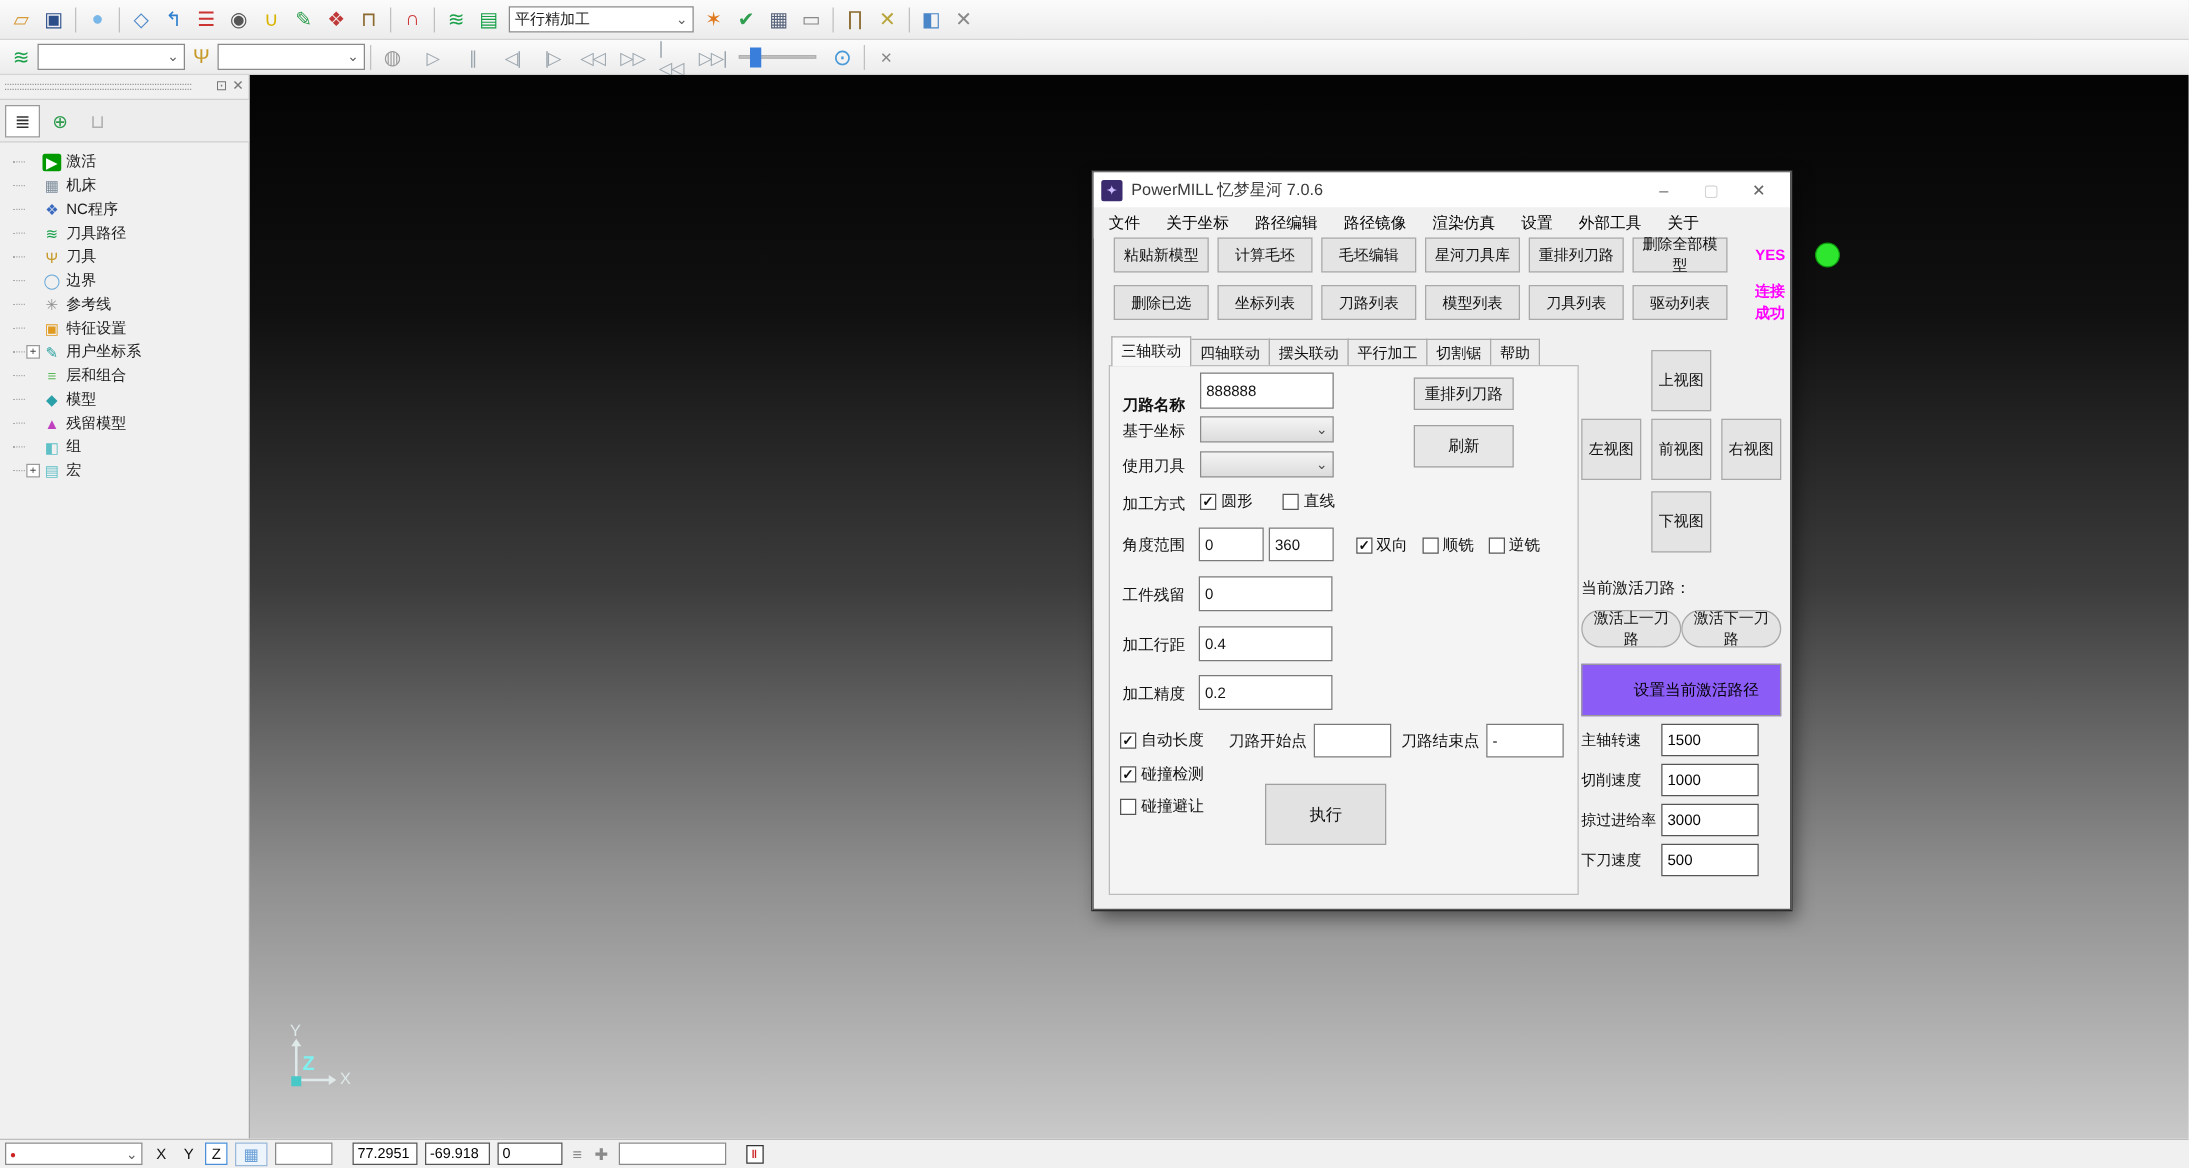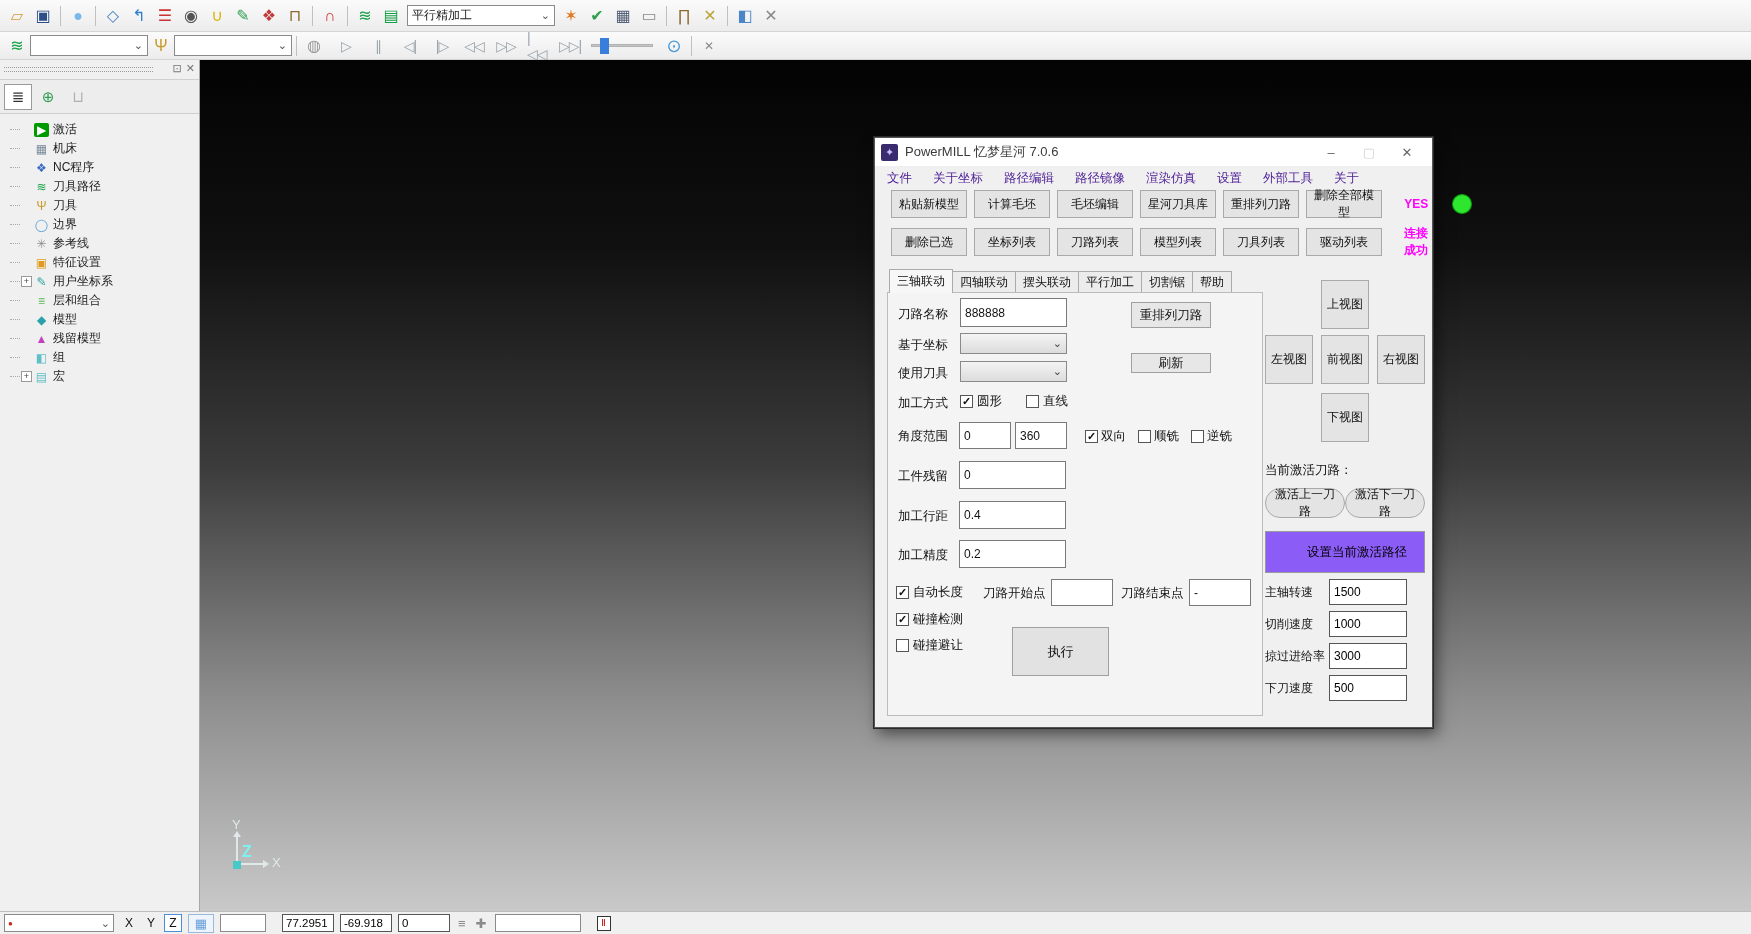--- a/index.html
+++ b/index.html
@@ -54,21 +54,21 @@
   
   #dialog { position:absolute; left:874px; top:137px; width:559px; height:591px; background:#f0f0f0;
             border:1px solid #555; box-shadow:0 0 0 1px #2a2a2a, 4px 6px 14px rgba(0,0,0,.5); }
   #dlg-titlebar { height:28px; background:#fff; display:flex; align-items:center; padding:0 6px; }
   #dlg-icon { width:17px; height:17px; background:#3a2a6e; color:#cdbcff; font-size:11px; display:flex;
               align-items:center; justify-content:center; border-radius:2px; margin-right:7px; }
   #dlg-title { font-size:13px; color:#3a3a3a; }
   #dlg-controls { margin-left:auto; display:flex; }
   .wbtn { width:38px; height:24px; display:flex; align-items:center; justify-content:center; color:#666; font-size:13px; }
   .wbtn.max { color:#d0d0d0; }
-  #dlg-menubar { height:25px; display:flex; align-items:center; gap:21px; padding:0 12px; background:#f0f0f0; font-size:12.5px; color:#4c1d95; }
+  #dlg-menubar { height:25px; display:flex; align-items:center; gap:21px; padding:0 12px; background:#f0f0f0; font-size:12.5px; color:#000000; }
   .btnrow { position:absolute; left:16px; display:flex; gap:22px; align-items:center; }
   .pbtn { height:28px; min-width:76px; background:#e4e4e4; border:1px solid #a9a9a9; font-size:12px;
           color:#111; display:flex; align-items:center; justify-content:center; padding:0 4px;
           font-family:"Liberation Sans",sans-serif; }
   .magenta { color:#ff00ff; font-weight:bold; font-size:12px; }
   #indicator-light { width:20px; height:20px; border-radius:50%; background:#2ee62e; border:1px solid #0c9a0c; margin-left:2px; }
 
   #dlg-tabs { position:absolute; left:14px; top:133px; display:flex; }
   .dtab { height:22px; padding:0 7px; font-size:12px; display:flex; align-items:center; background:#ececec;
           border:1px solid #ababab; border-bottom:none; margin-right:-1px; color:#111; position:relative; }
@@ -417,29 +417,29 @@
       <span class="dtab">摆头联动</span>
 
       <span class="dtab">平行加工</span>
 
       <span class="dtab">切割锯</span>
 
       <span class="dtab">帮助</span>
     </div>
 
   <div id="dlg-panel">
-    <span class="flabel" style="left:10px;top:13px;">刀路名称</span>
+    <span class="flabel" style="left:10px;top:23px;font-weight:bold;">刀路名称</span>
     <input class="finput" style="left: 72px; top: 5px; width: 107px; height: 29px;" value="888888">
     <button class="panelbtn" style="left:243px;top:9px;width:80px;height:26px;">重排列刀路</button>
 
     <span class="flabel" style="left:10px;top:44px;">基于坐标</span>
     <span class="fdd" style="left:72px;top:40px;width:107px;">
       <span class="chev">⌄</span>
     </span>
-    <button class="panelbtn" style="left:243px;top:60px;width:80px;height:20px;">刷新</button>
+    <button class="panelbtn" style="left:243px;top:47px;width:80px;height:34px;">刷新</button>
 
     <span class="flabel" style="left:10px;top:72px;">使用刀具</span>
     <span class="fdd" style="left:72px;top:68px;width:107px;">
       <span class="chev">⌄</span>
     </span>
 
     <span class="flabel" style="left:10px;top:102px;">加工方式</span>
     <span class="cbrow" style="left:72px;top:100px;gap:24px;">
 
         <span style="display:inline-flex;align-items:center;gap:4px;">

